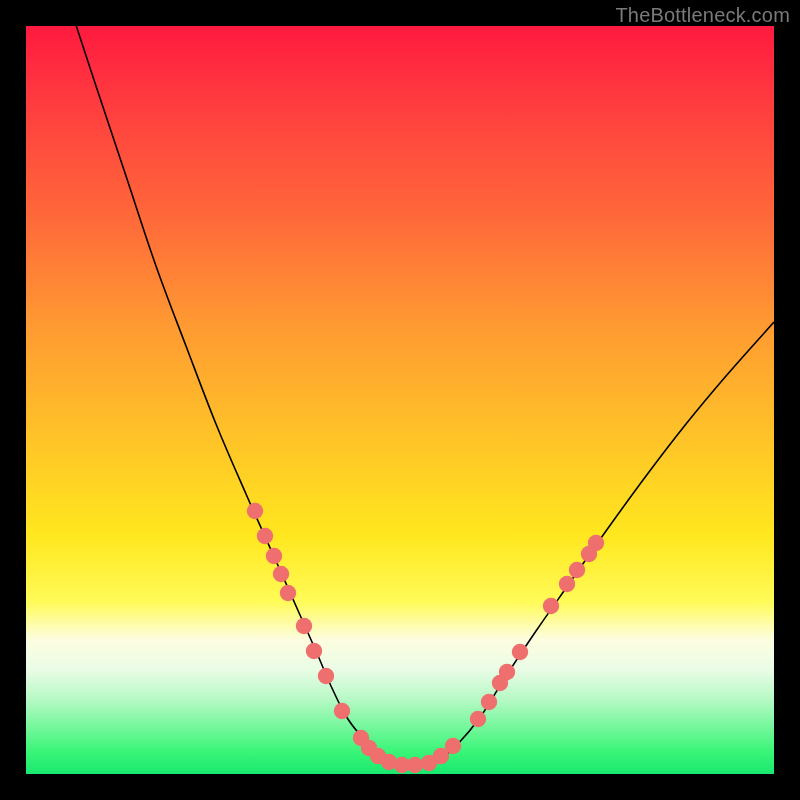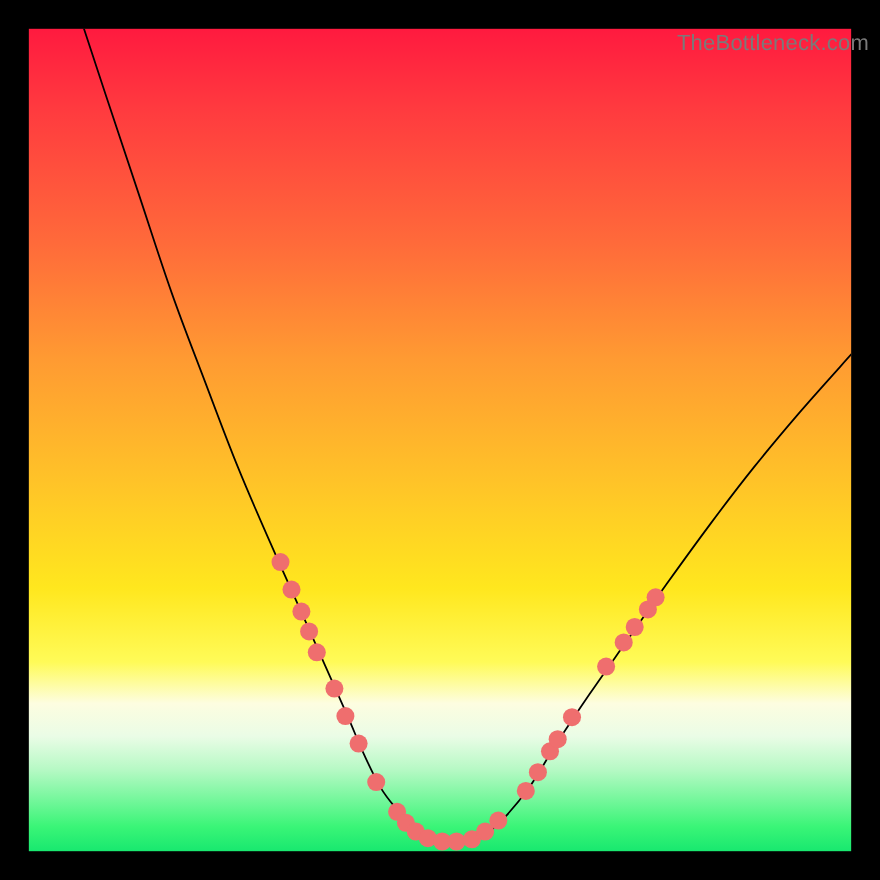--- a/index.html
+++ b/index.html
@@ -56,21 +56,20 @@
     height: 748px;
   }
   .watermark {
     position: absolute;
     top: 4px;
     right: 10px;
     color: #7a7a7a;
     font-size: 20px;
     font-weight: 400;
     letter-spacing: 0.2px;
-    margin-top: 24px;
   }
   .dot {
     fill: #ef6e6e;
   }
   .curve {
     fill: none;
     stroke: #000;
     stroke-width: 1.6;
   }
 </style>

